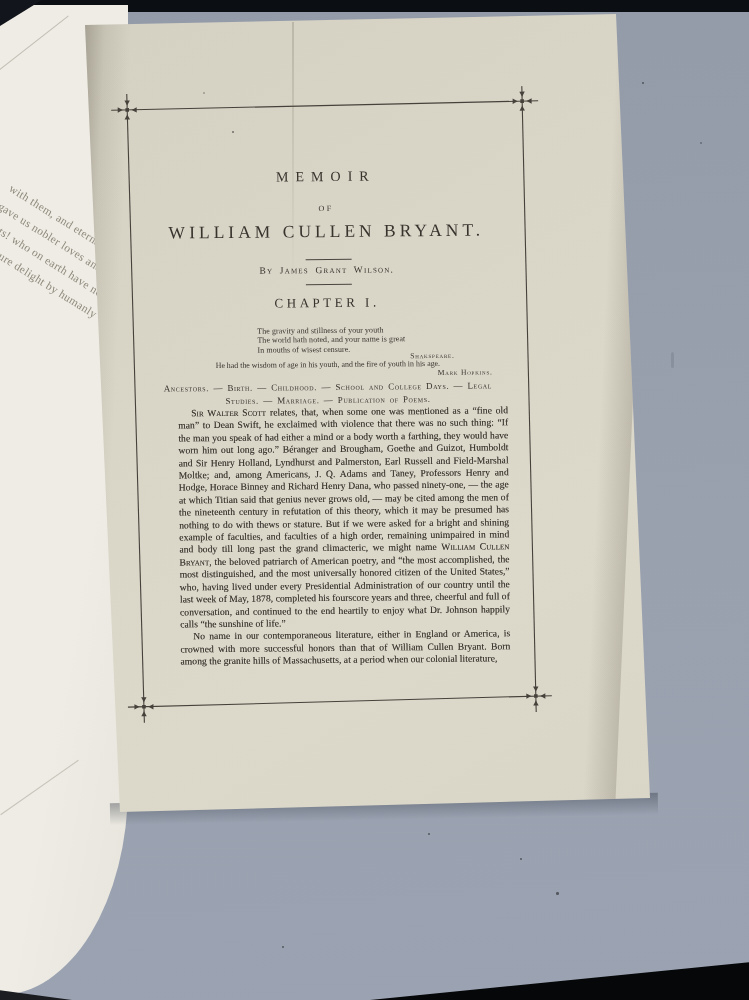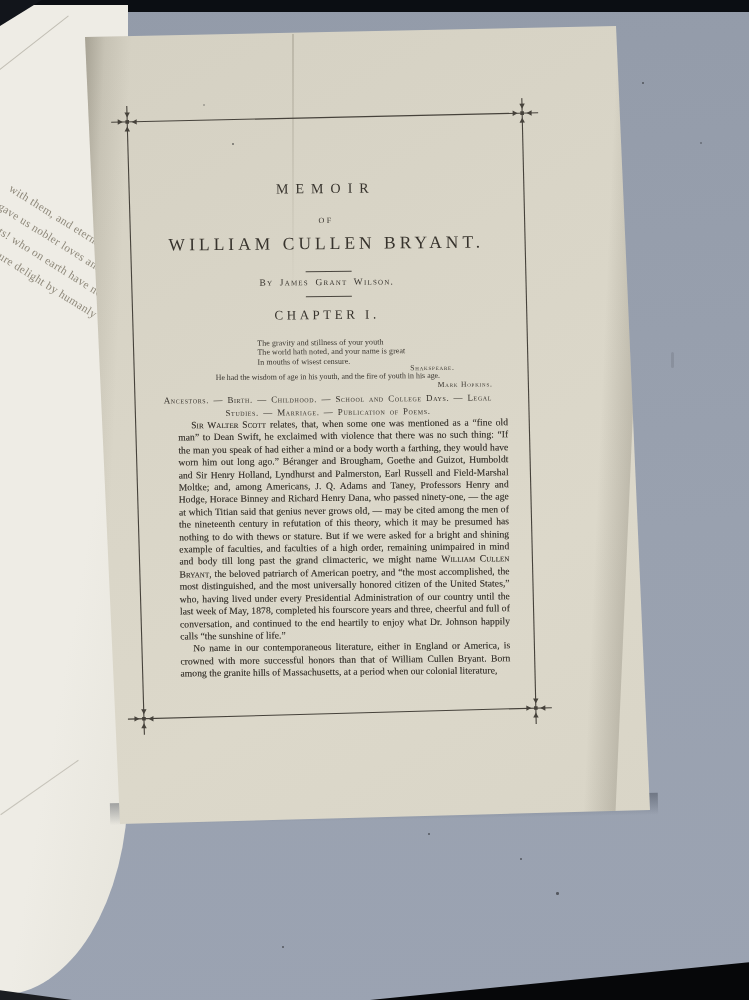--- a/index.html
+++ b/index.html
@@ -31,21 +31,20 @@
   
   .page-shadow{position:absolute;left:110px;top:798px;width:548px;height:22px;z-index:2;
     transform:rotate(-1.1deg);
     background:linear-gradient(180deg,rgba(42,48,60,.38),rgba(42,48,60,0));}
   
   .page{
     position:absolute;inset:0;z-index:3;
     clip-path:polygon(85px 25px,616px 14px,650px 798px,120px 812px);
     background:linear-gradient(150deg,#d4d0c2 0%,var(--page,#d9d5c7) 35%,#dcd8ca 60%,#d7d3c5 100%);
     color:var(--ink,#37332d);
-    margin-top:12px;
   }
   .gutter-shade{position:absolute;left:84px;top:18px;width:48px;height:802px;
     transform:rotate(2.55deg);transform-origin:0 0;
     background:linear-gradient(90deg,rgba(72,66,52,.34),rgba(72,66,52,.10) 45%,rgba(72,66,52,0));}
   .fore-shade{position:absolute;left:604px;top:10px;width:46px;height:792px;
     transform:rotate(2.5deg);transform-origin:100% 0;
     background:linear-gradient(90deg,rgba(72,66,52,0) 30%,rgba(72,66,52,.20));}
   .crease{position:absolute;left:292px;top:22px;width:2px;height:262px;
     background:linear-gradient(180deg,rgba(120,114,98,.28),rgba(120,114,98,0));}
   

